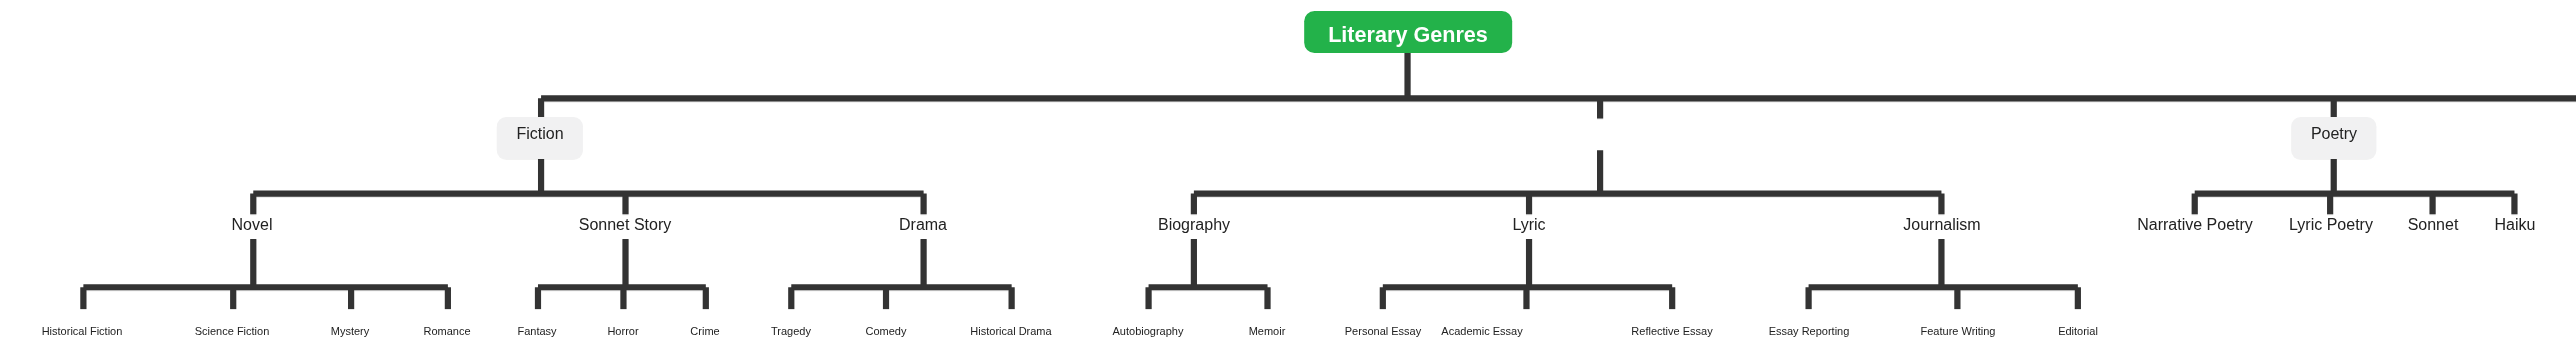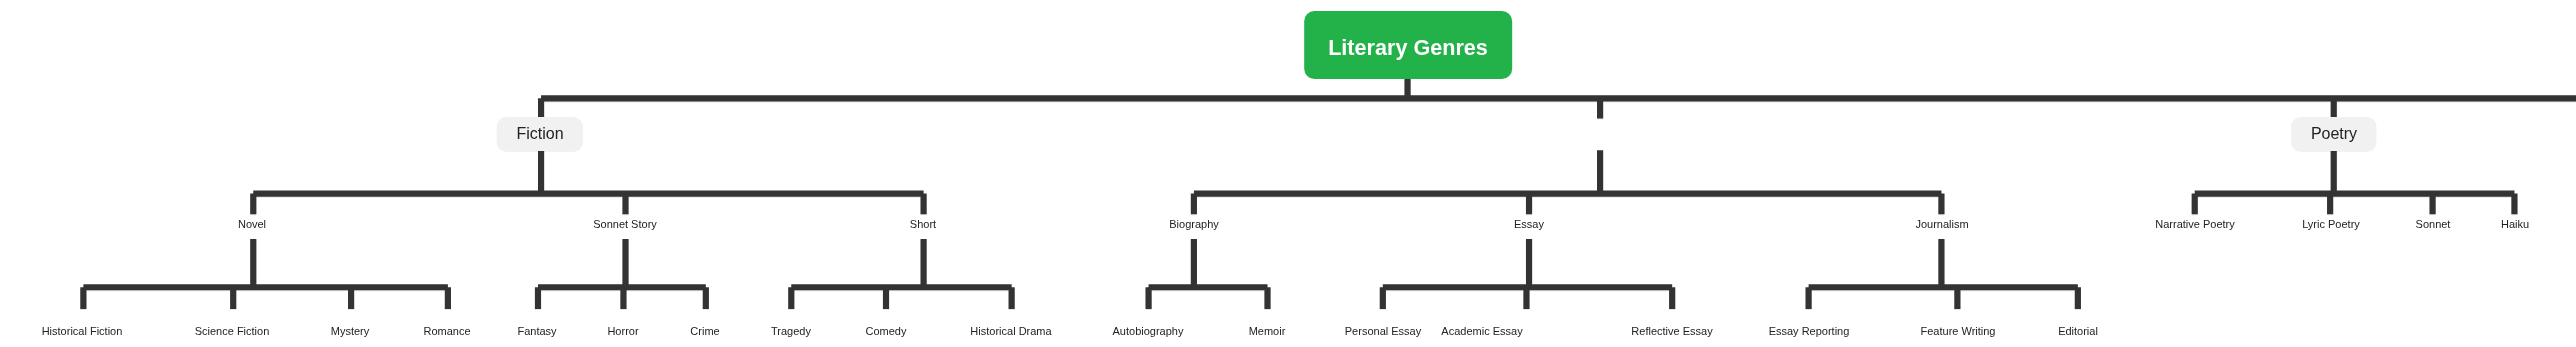--- a/index.html
+++ b/index.html
@@ -14,28 +14,28 @@
   svg.edges{position:absolute;left:0;top:0;width:2812px;height:347px;}
   svg.edges path{stroke:var(--line);stroke-width:12;fill:none;}
   svg.edges{filter:drop-shadow(0 1px 0 rgba(0,0,0,0.10));}
   .node{
     position:absolute;transform:translateX(-50%);white-space:nowrap;
     color:var(--text);text-align:center;
   }
   .root{
     top:11.3px;height:36px;line-height:41px;background:var(--root-bg);
     color:var(--root-text);font-weight:bold;font-size:21.6px;
-    border-radius:10.3px;padding:16px 24px;
+    border-radius:10.3px;padding:3px 24px;
   }
   .pill{
-    top:117px;height:34px;line-height:34px;background:var(--branch-bg);
+    top:117px;height:42px;line-height:34px;background:var(--branch-bg);
     font-size:16px;border-radius:9.3px;padding:0 19.6px;
     box-shadow:0 1px 0 rgba(0,0,0,0.05);
   }
-  .l3{top:216px;height:17.5px;line-height:17.5px;font-size:11px;}
+  .l3{top:216px;height:17.5px;line-height:17.5px;font-size:16px;}
   .l4{top:323px;height:17.5px;line-height:17.5px;font-size:11px;}
 </style>
 </head>
 <body>
 
 <div class="canvas">
 
   <svg class="edges" viewBox="0 0 5458 674" aria-hidden="true">
 
     <path d="M2732 100 V191 M1049 191 H5211 M1049 191 V230 M3106 191 V230 M4531 191 V230 M5211 191 V230"></path>
@@ -61,24 +61,24 @@
     <path d="M3769 464 V558 M3511 558 H4034 M3511 558 V600 M3800 558 V600 M4034 558 V600"></path>
   </svg>
 
   <div class="node root" style="left:1408px">Literary Genres</div>
 
   <div class="node pill" style="left:540px">Fiction</div>
   <div class="node pill" style="left:2334px">Poetry</div>
 
   <div class="node l3" style="left:252px">Novel</div>
   <div class="node l3" style="left:625px">Sonnet Story</div>
-  <div class="node l3" style="left:923px">Short</div>
+  <div class="node l3" style="left:923px">Drama</div>
 
   <div class="node l3" style="left:1194px">Biography</div>
-  <div class="node l3" style="left:1529px">Essay</div>
+  <div class="node l3" style="left:1529px">Lyric</div>
   <div class="node l3" style="left:1942px">Journalism</div>
 
   <div class="node l3" style="left:2195px">Narrative Poetry</div>
   <div class="node l3" style="left:2331px">Lyric Poetry</div>
   <div class="node l3" style="left:2433px">Sonnet</div>
   <div class="node l3" style="left:2515px">Haiku</div>
 
   <div class="node l4" style="left:82px">Historical Fiction</div>
   <div class="node l4" style="left:232px">Science Fiction</div>
   <div class="node l4" style="left:350px">Mystery</div>

